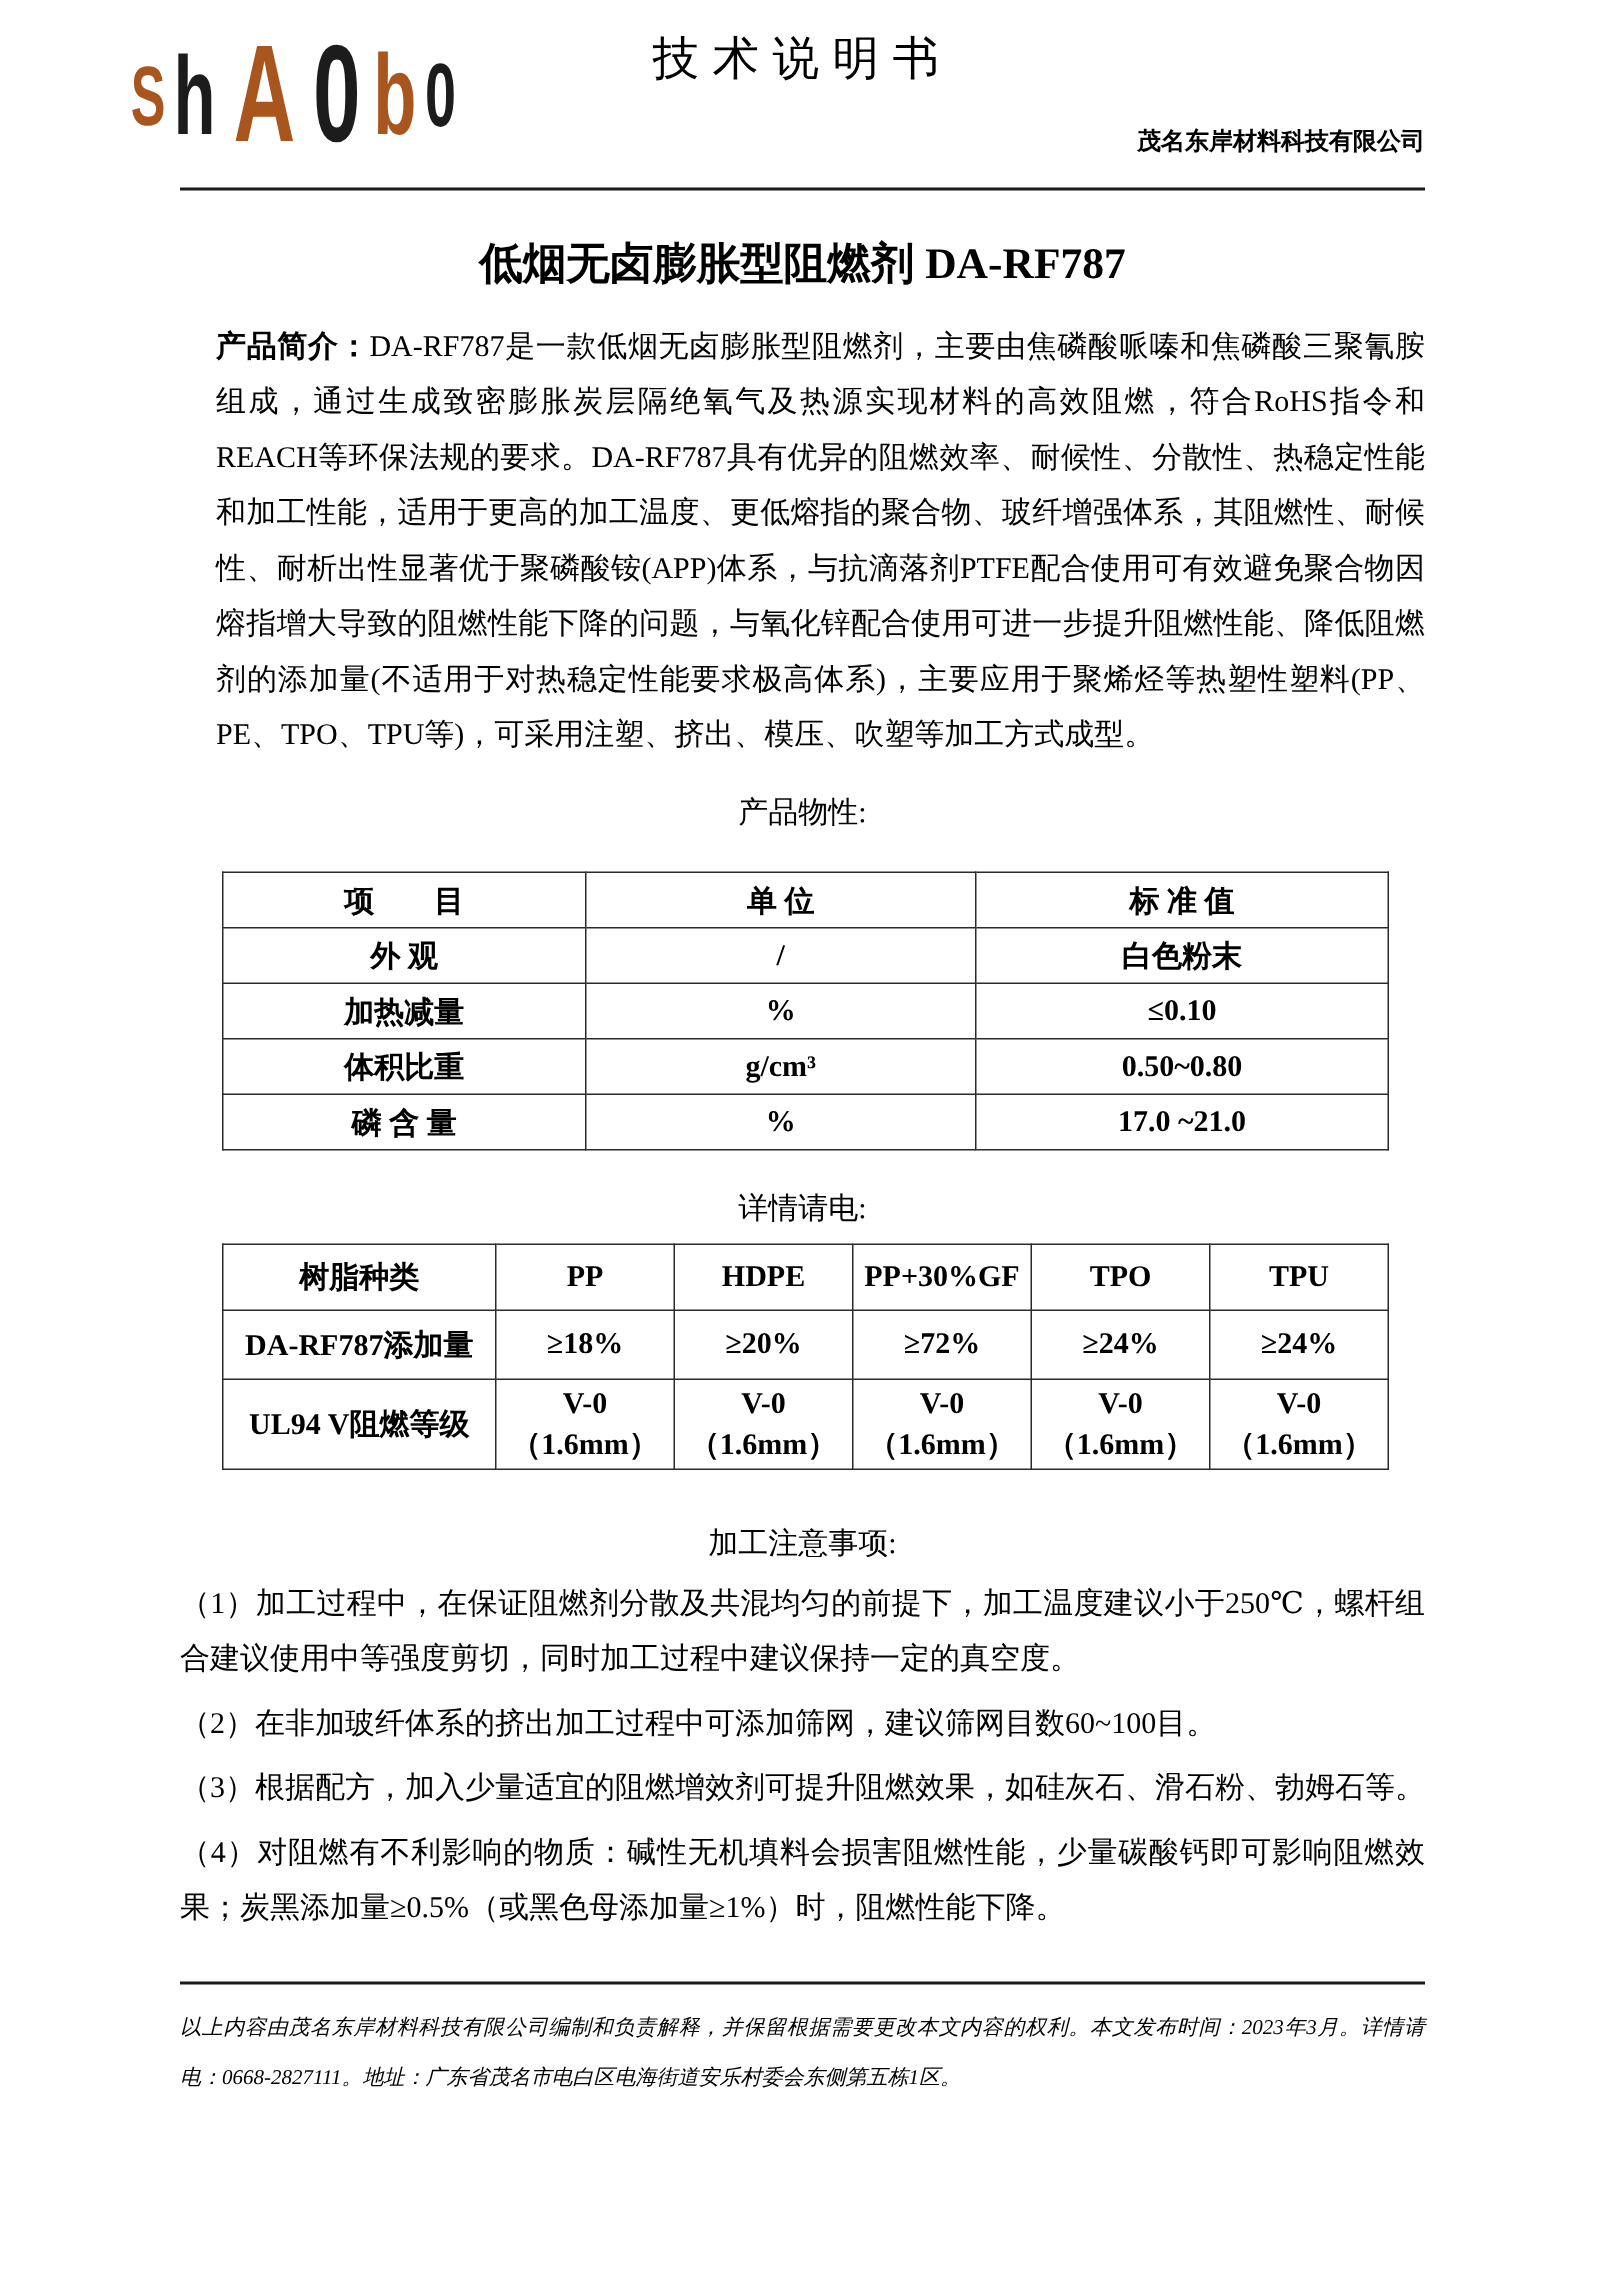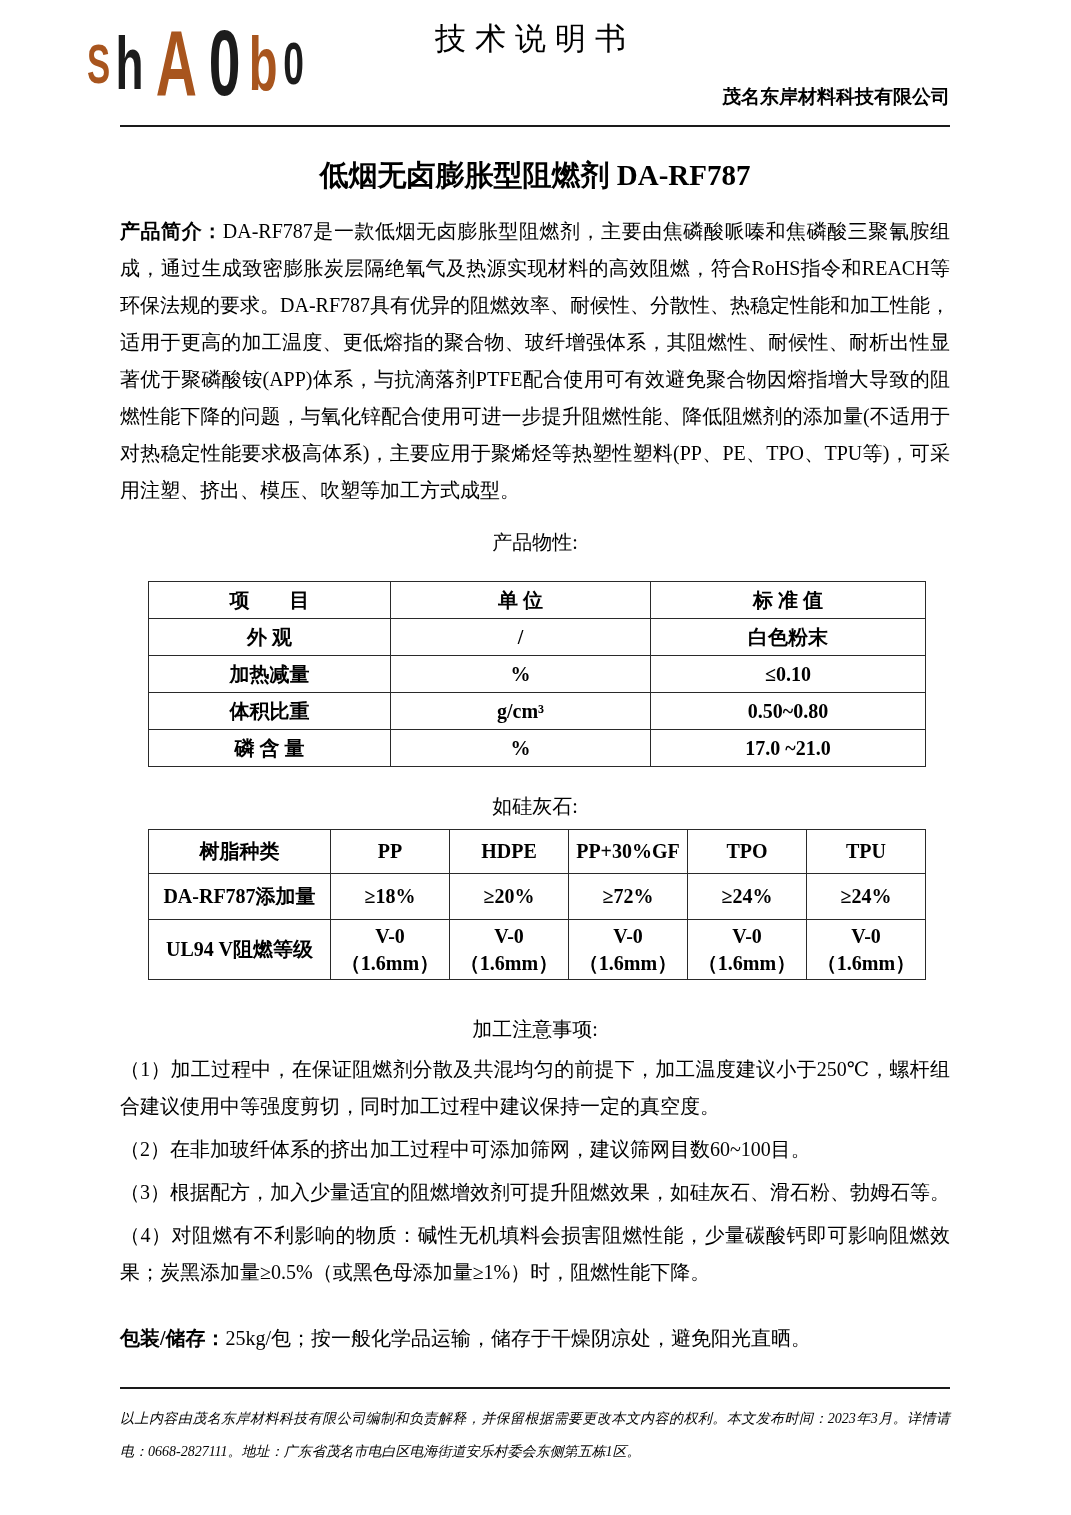--- a/index.html
+++ b/index.html
@@ -26,28 +26,28 @@
   .lg2 { font-size:92px; color:var(--logo-orange); }
   .lg3 { font-size:92px; color:var(--logo-black); }
   .lg4 { font-size:76px; color:var(--logo-orange); }
   .lg5 { font-size:60px; color:var(--logo-black); }
   .doc-type {
     position:absolute; left:0; right:0; top:18px;
     text-align:center; font-size:31px; letter-spacing:9px;
   }
   .company {
     position:absolute; right:0; top:84px;
-    font-size:19px; font-weight:700;
+    font-size:16px; font-weight:700;
     font-family:Liberation Sans, sans-serif;
   }
 
   
   .main-title { margin-top:29px; text-align:center; font-size:29px; font-weight:700; }
   .body-text { font-size:20px; line-height:37px; text-align:justify; }
-  .intro { margin-top:17px; }
+  .intro { margin-top:17px;margin-left:24px; }
   .b { font-weight:700; }
   .sec-h { font-size:20px; font-weight:400; line-height:24px;text-align:center; }
   .sec-h.props { margin-top:21px; }
   .sec-h.dosage { margin-top:27px; }
   .sec-h.notes { margin-top:37px; }
 
   
   table { border-collapse:collapse; margin-left:28px; width:777px; table-layout:fixed; }
   td,th { border:1.5px solid #2a2a2a; text-align:center; vertical-align:middle;
           font-size:20px; font-weight:700; padding:0 2px; }
@@ -122,21 +122,21 @@
       <td>0.50~0.80</td>
     </tr>
     <tr>
       <td>磷 含 量</td>
       <td>%</td>
       <td>17.0 ~21.0</td>
     </tr>
   </tbody>
     </table>
 
-  <div class="sec-h dosage">如硅灰石:</div>
+  <div class="sec-h dosage">详情请电:</div>
 
   <table class="t-dosage">
     <colgroup>
         <col style="width:182px">
         <col style="width:119px">
         <col style="width:119px">
         <col style="width:119px">
         <col style="width:119px">
         <col style="width:119px">
       </colgroup>
@@ -173,19 +173,18 @@
   </tbody>
     </table>
 
   <div class="sec-h notes">加工注意事项:</div>
 
   <p class="body-text note first">（1）加工过程中，在保证阻燃剂分散及共混均匀的前提下，加工温度建议小于250℃，螺杆组合建议使用中等强度剪切，同时加工过程中建议保持一定的真空度。</p>
   <p class="body-text note">（2）在非加玻纤体系的挤出加工过程中可添加筛网，建议筛网目数60~100目。</p>
   <p class="body-text note">（3）根据配方，加入少量适宜的阻燃增效剂可提升阻燃效果，如硅灰石、滑石粉、勃姆石等。</p>
   <p class="body-text note">（4）对阻燃有不利影响的物质：碱性无机填料会损害阻燃性能，少量碳酸钙即可影响阻燃效果；炭黑添加量≥0.5%（或黑色母添加量≥1%）时，阻燃性能下降。</p>
 
-  <p class="body-text pack"><span class="b">包装/储存：</span><span>25kg/包；按一般化学品运输，储存于干燥阴凉处，避免阳光直晒。</span></p>
 
   <div class="foot-rule"></div>
 
   <p class="footer">以上内容由茂名东岸材料科技有限公司编制和负责解释，并保留根据需要更改本文内容的权利。本文发布时间：2023年3月。详情请电：0668-2827111。地址：广东省茂名市电白区电海街道安乐村委会东侧第五栋1区。</p>
 
 </div>
 
 </body></html>

